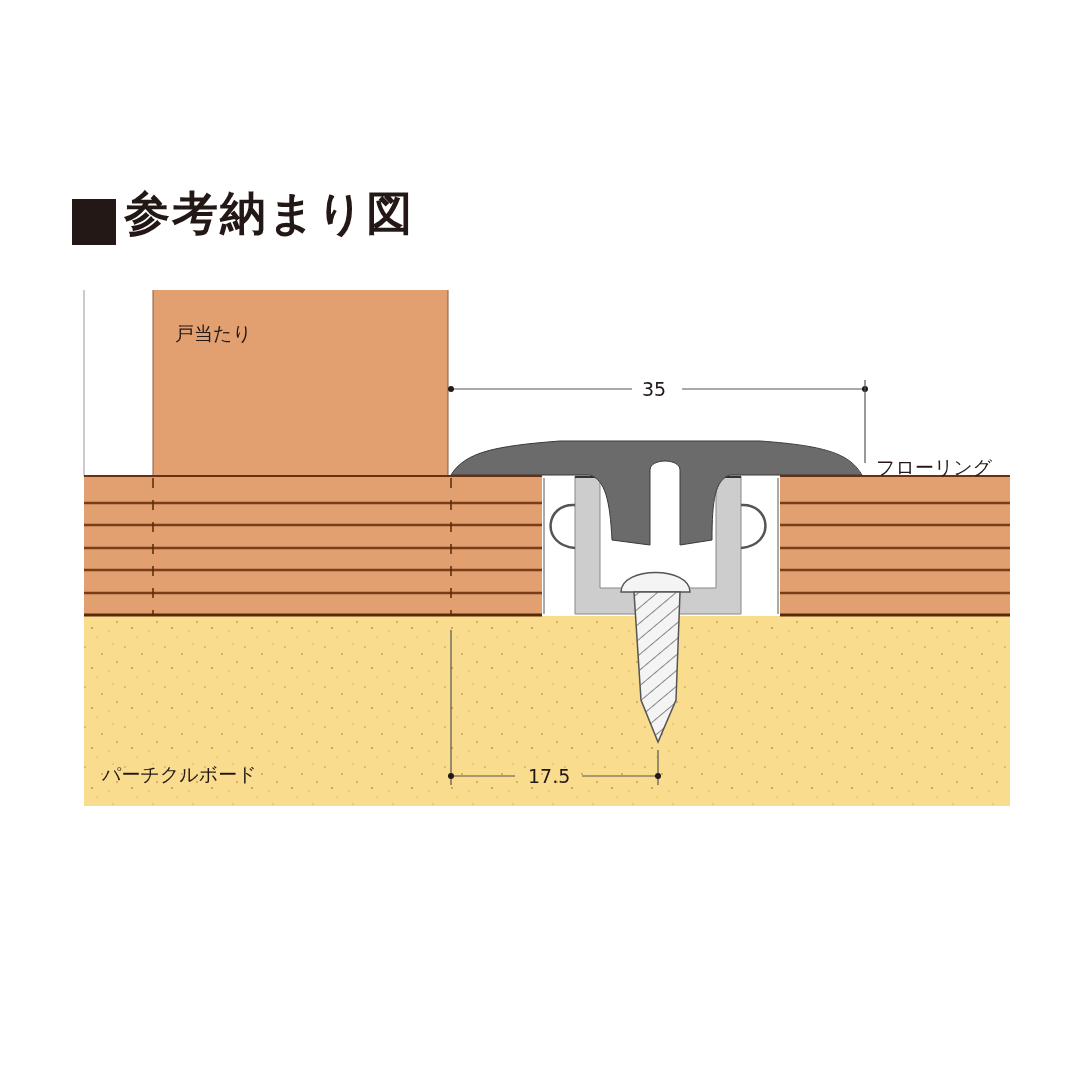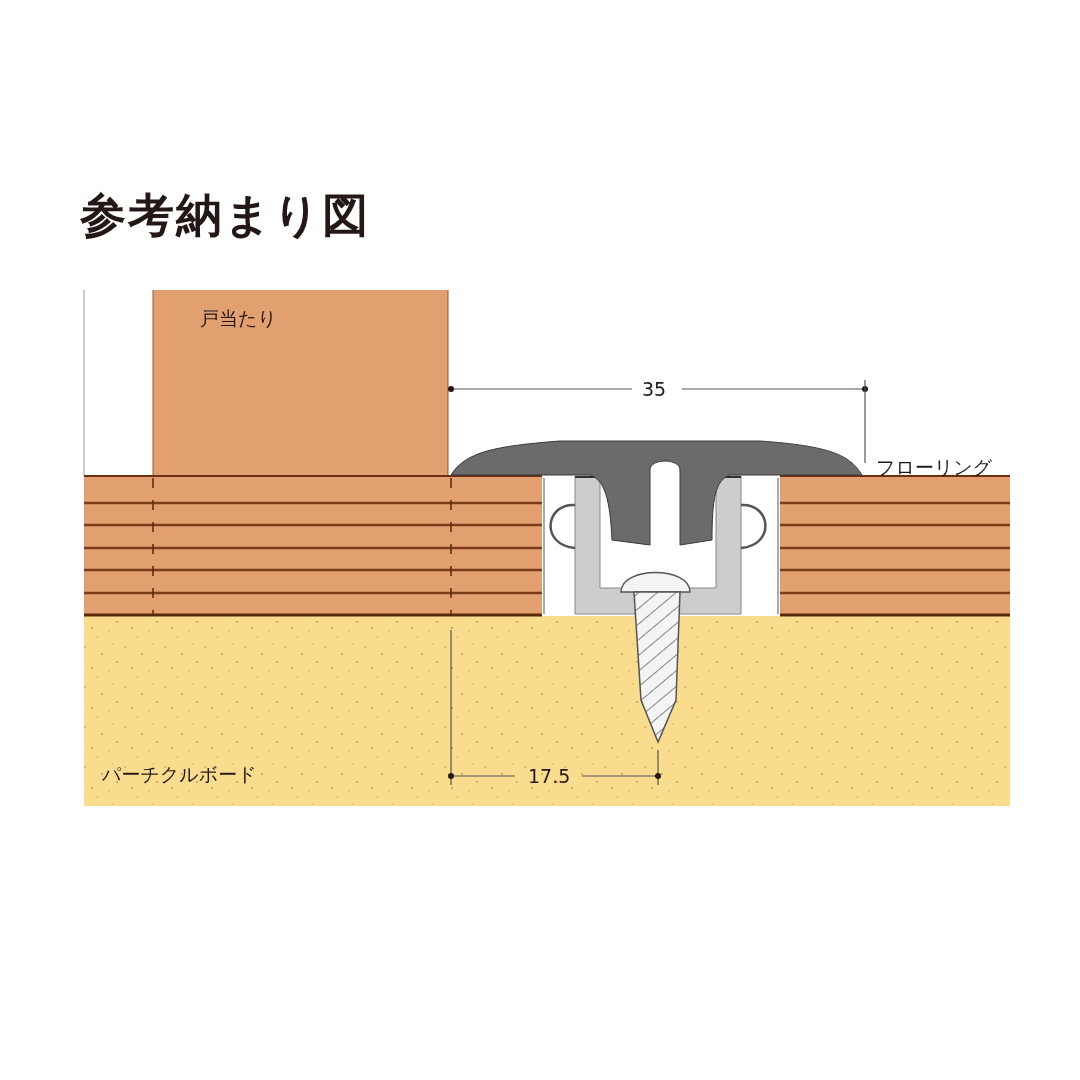--- a/index.html
+++ b/index.html
@@ -1,18 +1,18 @@
 <!DOCTYPE html>
 <html><head>
 <meta charset="utf-8">
 <style>
   html, body { margin: 0; padding: 0; background: #ffffff; }
   body { width: 1080px; height: 1080px; position: relative; overflow: hidden;
          font-family: "DejaVu Sans", "Liberation Sans", sans-serif; }
-  .title { position: absolute; left: 80px; top: 185px; height: 60px; display: flex; align-items: flex-start; flex-direction: column; }
+  .title { position: absolute; left: 72px; top: 185px; height: 60px; display: flex; align-items: flex-end; }
   .title-square { width: 44px; height: 46px; background: #231815; margin-right: 8px; }
   .title-text { font-size: 46px; font-weight: bold; color: #231815; letter-spacing: 2px; }
   svg.diagram { position: absolute; left: 0; top: 0; }
   .label { position: absolute; font-size: 19px; color: #231815; white-space: nowrap; }
   .dim { position: absolute; font-size: 19px; color: #231815; background: transparent; white-space: nowrap; }
 </style>
 </head>
 <body>
 
 <div class="title">
@@ -100,17 +100,17 @@
   <g>
     <line x1="451" y1="630" x2="451" y2="785" stroke="#555" stroke-width="1.2"></line>
     <line x1="658" y1="750" x2="658" y2="785" stroke="#555" stroke-width="1.2"></line>
     <line x1="451" y1="776" x2="515" y2="776" stroke="#555" stroke-width="1.2"></line>
     <line x1="582" y1="776" x2="658" y2="776" stroke="#555" stroke-width="1.2"></line>
     <circle cx="451" cy="776" r="3" fill="#231815"></circle>
     <circle cx="658" cy="776" r="3" fill="#231815"></circle>
   </g>
 </svg>
 
-<span class="label" style="left:175px; top:306px;margin-left:25px;">戸当たり</span>
+<span class="label" style="left:175px; top:321px;">戸当たり</span>
 <span class="label" style="left:876px; top:443px;margin-top:12px;">フローリング</span>
 <span class="label" style="left:102px; top:762px;">パーチクルボード</span>
 <span class="dim" style="left:642px; top:378px;">35</span>
 <span class="dim" style="left:528px; top:765px;">17.5</span>
 
 </body></html>

